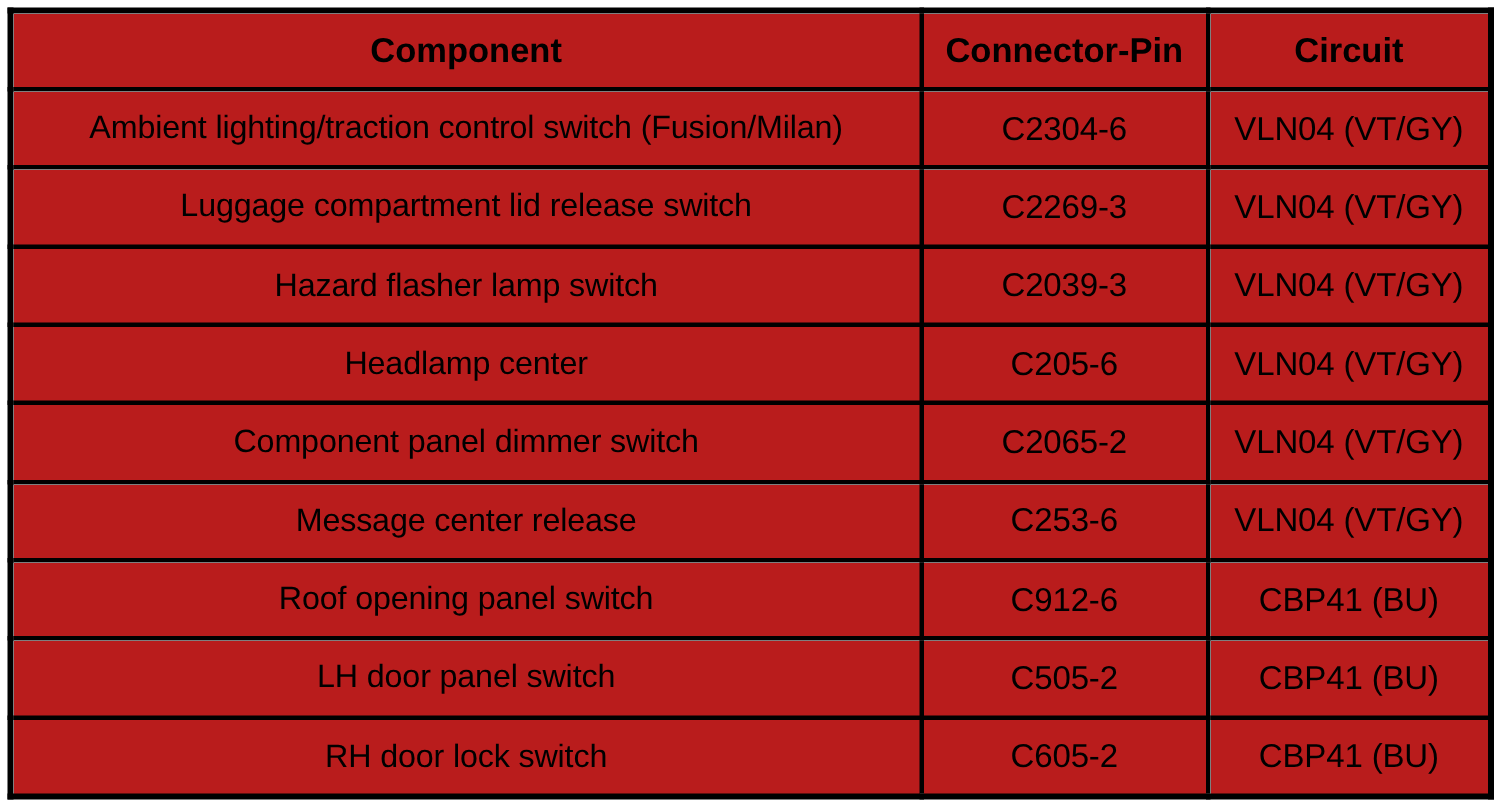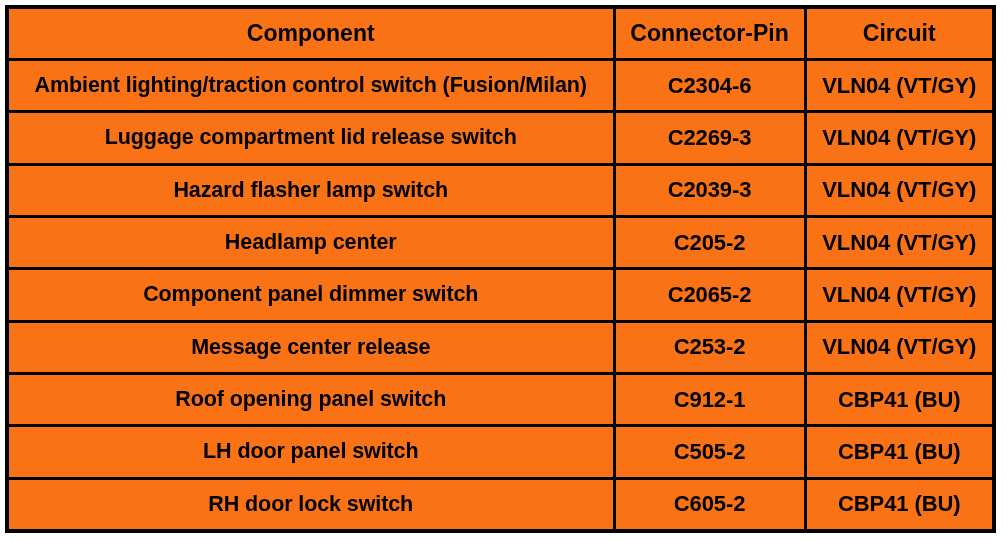--- a/index.html
+++ b/index.html
@@ -33,32 +33,32 @@
   table.spec-table col.col-component { width: 607px; }
   table.spec-table col.col-connector { width: 191px; }
   table.spec-table col.col-circuit   { width: 189px; }
 
   table.spec-table th,
   table.spec-table td {
     border: 3px solid #000000;
     text-align: center;
     vertical-align: middle;
     color: #000000;
-    background: #f97316;
+    background: #b91c1c;
     padding: 0 4px;
     overflow: hidden;
     white-space: nowrap;
   }
   table.spec-table thead th {
     font-weight: bold;
     font-size: 23px;
     height: 49px;
   }
   table.spec-table tbody td {
-    font-weight: bold;
+    font-weight: normal;
     font-size: 22px;
     height: 48px;
     letter-spacing: -0.1px;
   }
   table.spec-table tbody tr td.cell-component {
     font-size: 21.5px;
   }
 </style>
 </head>
 <body>
@@ -88,36 +88,36 @@
         <td>C2269-3</td>
         <td>VLN04 (VT/GY)</td>
       </tr>
       <tr>
         <td class="cell-component">Hazard flasher lamp switch</td>
         <td>C2039-3</td>
         <td>VLN04 (VT/GY)</td>
       </tr>
       <tr>
         <td class="cell-component">Headlamp center</td>
-        <td>C205-2</td>
+        <td>C205-6</td>
         <td>VLN04 (VT/GY)</td>
       </tr>
       <tr>
         <td class="cell-component">Component panel dimmer switch</td>
         <td>C2065-2</td>
         <td>VLN04 (VT/GY)</td>
       </tr>
       <tr>
         <td class="cell-component">Message center release</td>
-        <td>C253-2</td>
+        <td>C253-6</td>
         <td>VLN04 (VT/GY)</td>
       </tr>
       <tr>
         <td class="cell-component">Roof opening panel switch</td>
-        <td>C912-1</td>
+        <td>C912-6</td>
         <td>CBP41 (BU)</td>
       </tr>
       <tr>
         <td class="cell-component">LH door panel switch</td>
         <td>C505-2</td>
         <td>CBP41 (BU)</td>
       </tr>
       <tr>
         <td class="cell-component">RH door lock switch</td>
         <td>C605-2</td>

